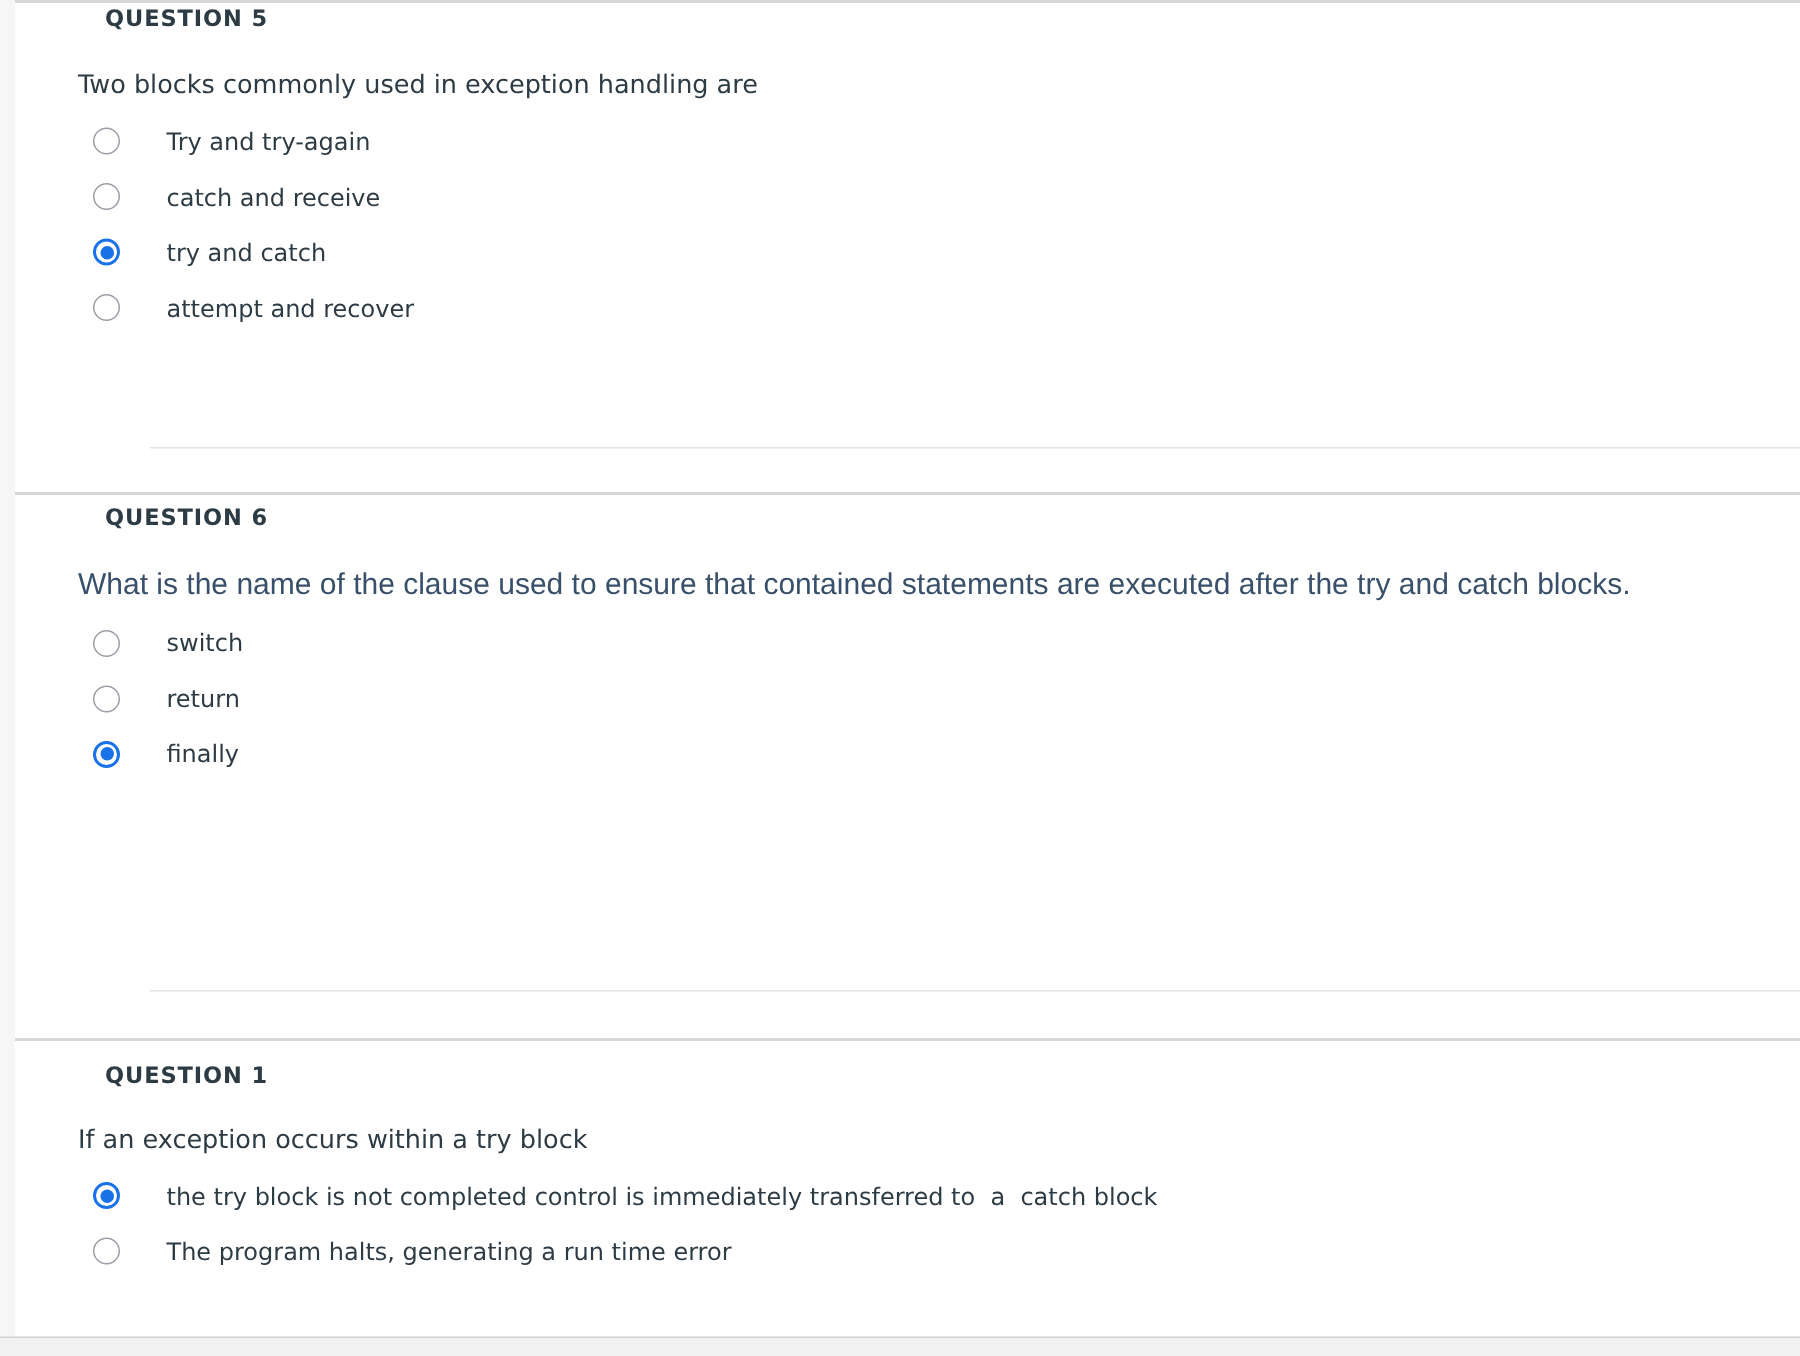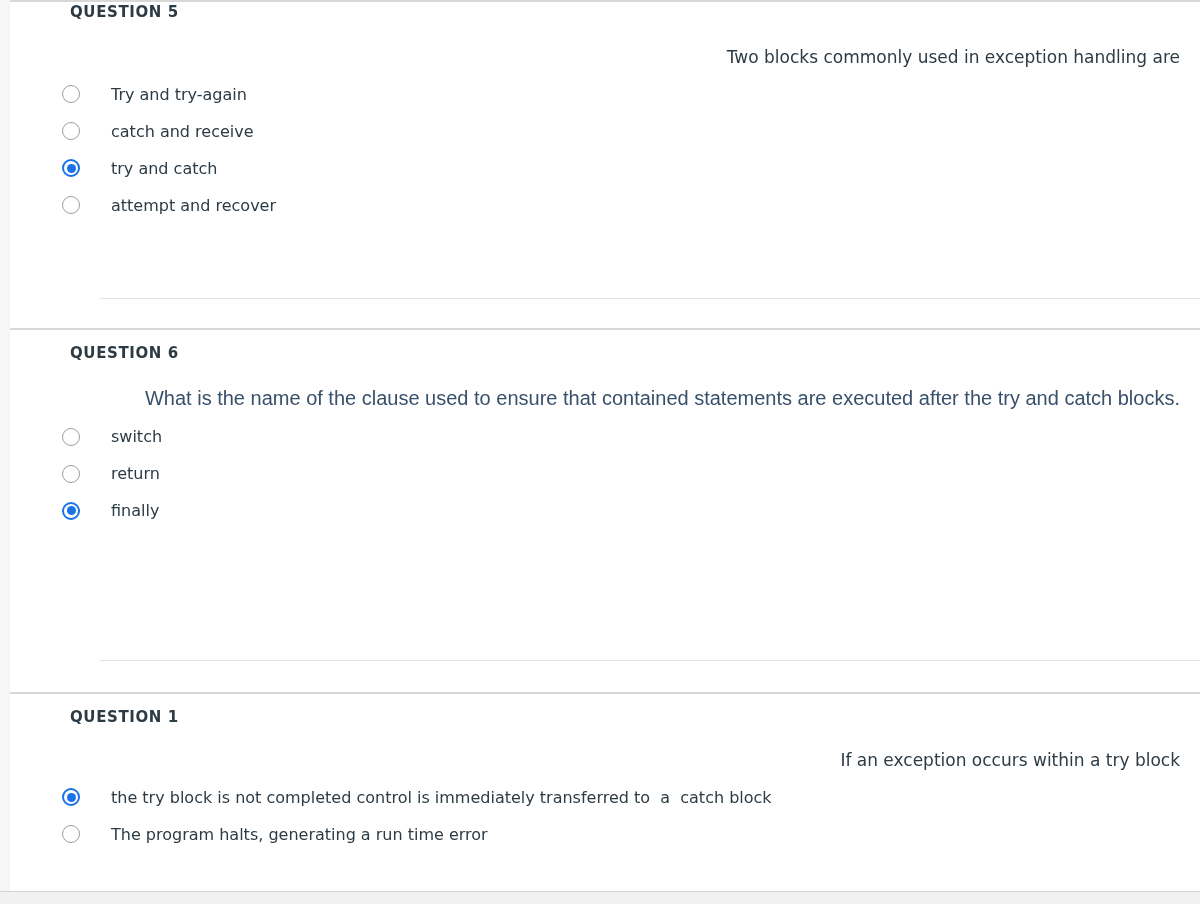--- a/index.html
+++ b/index.html
@@ -82,21 +82,20 @@
   .q-body {
     padding-left: 42px;
     padding-right: 20px;
   }
 
   .q-stem {
     color: #2d3b45;
     font-family: "DejaVu Sans", sans-serif;
     font-size: 17px;
     line-height: 1.45;
-    text-align: right;
   }
   .q-stem.serif-alt {
     font-family: "Liberation Sans", sans-serif;
     font-size: 20px;
     line-height: 1.42;
     color: #39506b;
   }
 
   .answers {
     margin-top: 6px;
@@ -152,21 +151,21 @@
     margin-right: 0px;
   }
 
   
   #q5 { height: 328px; }
   #q5 .q-header { padding-top: 1px; }
   #q5 .q-body { padding-top: 24px; }
   #q5 .inner-divider { position: absolute; left: 45px; right: 0; top: 296px; }
 
   #q6 { height: 364px; }
-  #q6 .q-header { padding-top: 14px; }
+  #q6 .q-header { padding-top: 6px; }
   #q6 .q-body { padding-top: 22px; }
   #q6 .inner-divider { position: absolute; left: 45px; right: 0; top: 330px; }
 
   #q7 { height: 212px; }
   #q7 .q-header { padding-top: 14px; }
   #q7 .q-body { padding-top: 22px; }
 </style>
 </head>
 <body>
 

